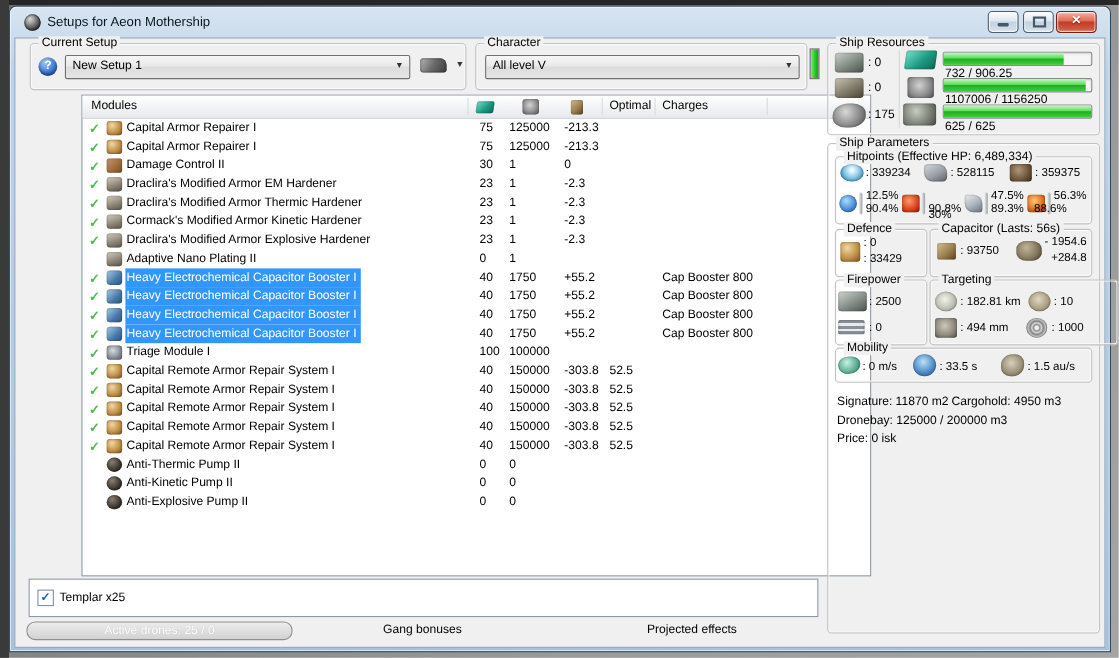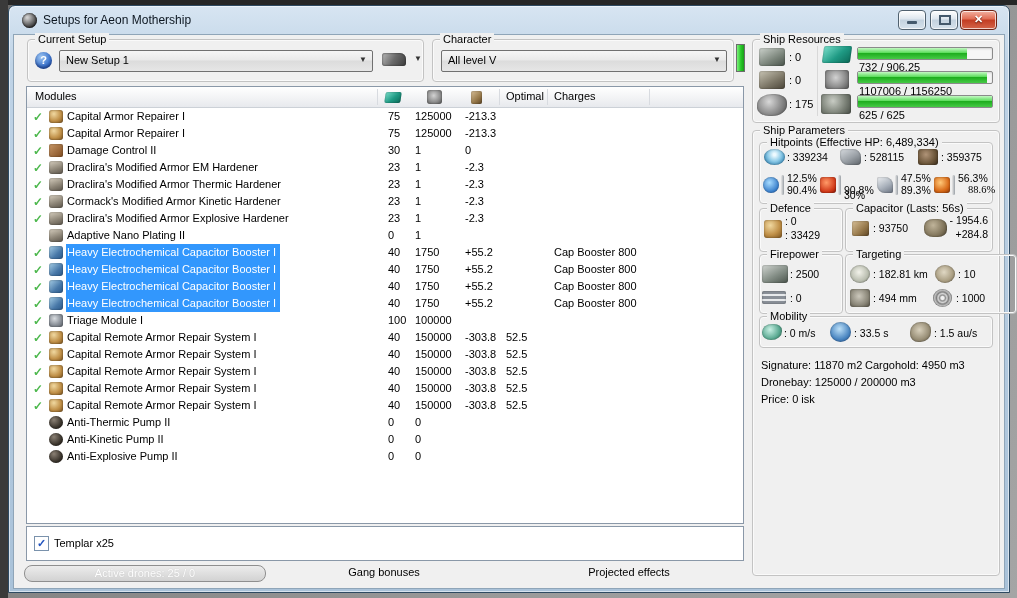--- a/index.html
+++ b/index.html
@@ -39,21 +39,21 @@
   #help-icon{position:absolute; width:17px; height:17px; border-radius:50%; text-align:center; line-height:17px;
     background:radial-gradient(circle at 35% 30%,#9cc4f0,#3b74ce 60%,#1c4ba0); color:#fff; font-weight:bold; font-size:11px;
     box-shadow:inset 0 -2px 3px rgba(0,0,40,.4);}
   #ship-select{position:absolute; width:46px; height:20px;}
   #ship-select .glyph{position:absolute; left:2px; top:3px; width:24px; height:13px; border-radius:3px 6px 3px 3px;
     background:linear-gradient(120deg,#b8b8b8,#6a6a6a 50%,#3c3c3c); box-shadow:inset 0 0 2px #222;}
   #ship-select .arr{position:absolute; right:4px; top:4px; font-size:8px; color:#333;}
   #char-indicator{position:absolute; width:7px; height:26px; border:1px solid #6d6d6d;
     background:linear-gradient(90deg,#7df07d,#28c828 55%,#18a018);}
   
-  #modpanel{position:absolute; background:#fff; border:1px solid #8a98a8;}
+  #modpanel{position:absolute; background:#fff; border:1px solid #8a98a8;margin-left:48px;}
   #thead{position:absolute; left:0; top:0; right:0; height:20px;
     background:linear-gradient(#ffffff,#f1f2f4 60%,#e7e9ed); border-bottom:1px solid #ccd1d7;}
   #thead .hsep{position:absolute; top:2px; height:16px; width:1px; background:#d8dbe0;}
   #thead .htxt{position:absolute; top:3px;}
   #rows{position:absolute; left:0; top:21px; right:0;}
   .trow{position:relative; height:17px;}
   .cell{position:absolute; top:0; height:17px; line-height:17px; white-space:nowrap;}
   .c-check{left:6px; top:1px; color:#4db84d; font-weight:bold; font-size:12px;}
   .c-icon{left:22px; top:2px; width:14px; height:13px; box-shadow:inset 0 0 2px rgba(0,0,0,.45);}
   .c-name{left:39px; padding:0 4px 0 1px;}
@@ -430,21 +430,21 @@
           <span class="lbl small" style="left:84px;top:41px;">90.8%</span>
 
           <span class="ric ri-kinetic" style="left:117px;top:34px;width:16px;height:16px;"></span>
           <span class="rdiv" style="left:135px;top:32px;"></span>
           <span class="lbl small" style="left:141px;top:29px;">47.5%</span>
           <span class="lbl small" style="left:141px;top:41px;">89.3%</span>
 
           <span class="ric ri-explosive" style="left:174px;top:34px;width:16px;height:16px;"></span>
           <span class="rdiv" style="left:192px;top:32px;"></span>
           <span class="lbl small" style="left:198px;top:29px;">56.3%</span>
-          <span class="lbl small" style="left:208px;top:41px;font-family:Liberation Serif, serif;">88.6%</span>
+          <span class="lbl small" style="left:180px;top:41px;">88.6%</span>
         </div>
 
         <div class="grp" style="left:6px;top:77px;width:82px;height:42px;">
           <span class="cap t">Defence</span>
           <span class="ric ri-defence" style="left:4px;top:11px;width:18px;height:18px;"></span>
           <span class="lbl small" style="left:25px;top:6px;">: 0</span>
           <span class="lbl small" style="left:25px;top:20px;">: 33429</span>
         </div>
 
         <div class="grp" style="left:92px;top:77px;width:146px;height:42px;">

